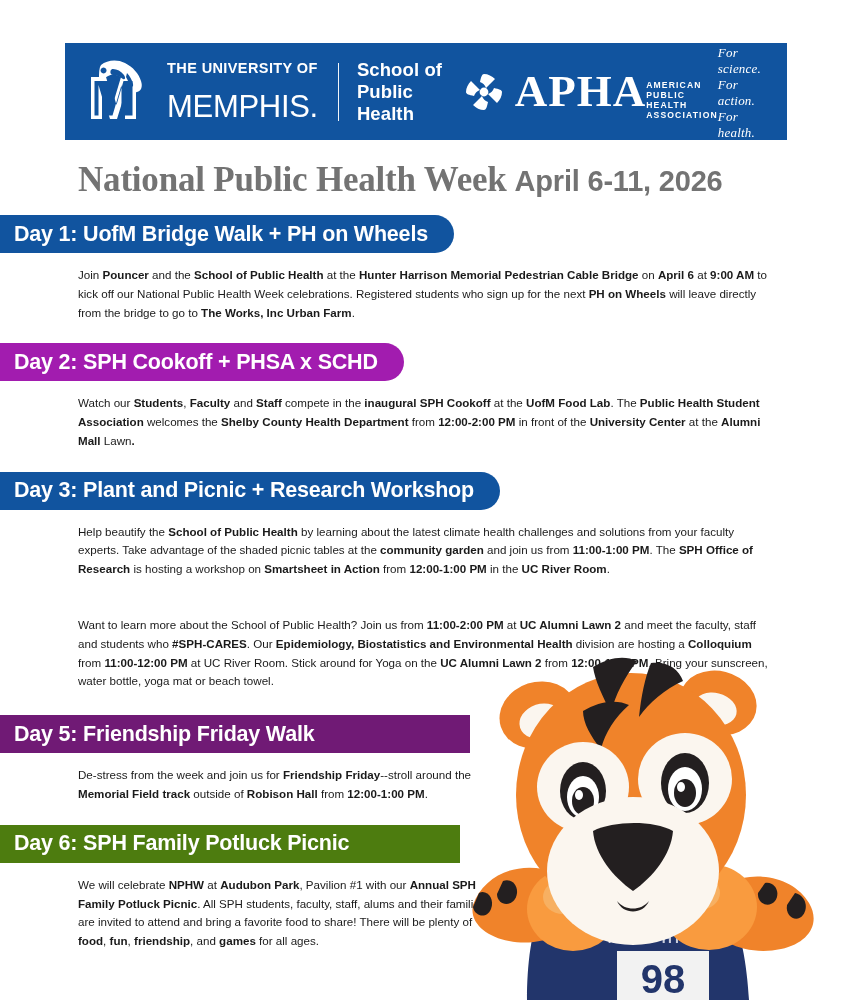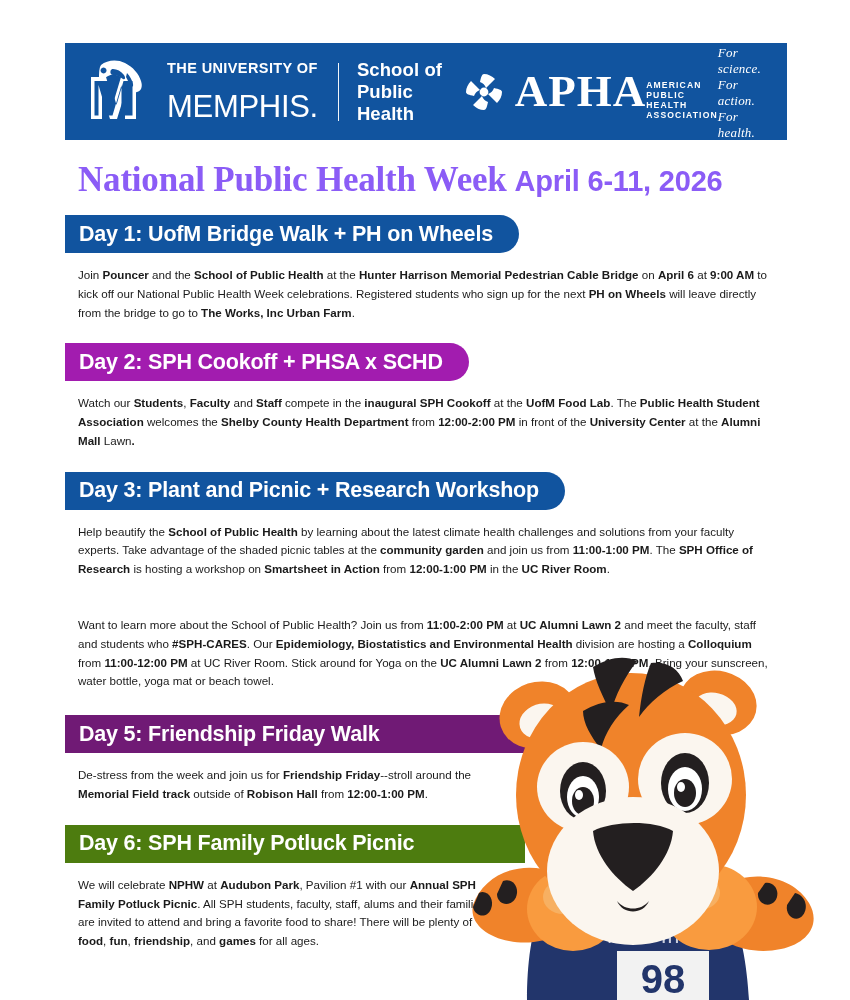--- a/index.html
+++ b/index.html
@@ -69,42 +69,41 @@
   }
   .apha-tag {
     color:#ffffff; font-family: "Liberation Serif", serif;
     font-style: italic; font-size: 13px; margin-top: 2px;
     letter-spacing: .2px;
   }
 
   
   .main-title {
     position: absolute; left: 78px; top: 160px;
-    color: #8b5cf6; white-space: nowrap;
+    color: #737373; white-space: nowrap;
   }
   .main-title .t-serif {
     font-family: "Liberation Serif", serif;
     font-weight: 700; font-size: 35px; letter-spacing: -0.2px;
   }
   .main-title .t-sans {
     font-family: "Liberation Sans", sans-serif;
     font-weight: 700; font-size: 29px; letter-spacing: -0.2px;
     margin-left: 8px;
   }
 
   
   .days { position: absolute; left: 0; top: 215px; width: 850px; }
 
   .day-block { position: relative; }
 
   .day-banner {
     position: relative;
     height: 38px;
     display: flex; align-items: center;
-    margin-left: 65px;
     padding-left: 14px;
     color: #ffffff;
     font-size: 21.5px; font-weight: 700;
     letter-spacing: -0.2px;
     white-space: nowrap;
     border-radius: 0 19px 19px 0;
     z-index: 1;
   }
   .day-banner.square { border-radius: 0; }
 

